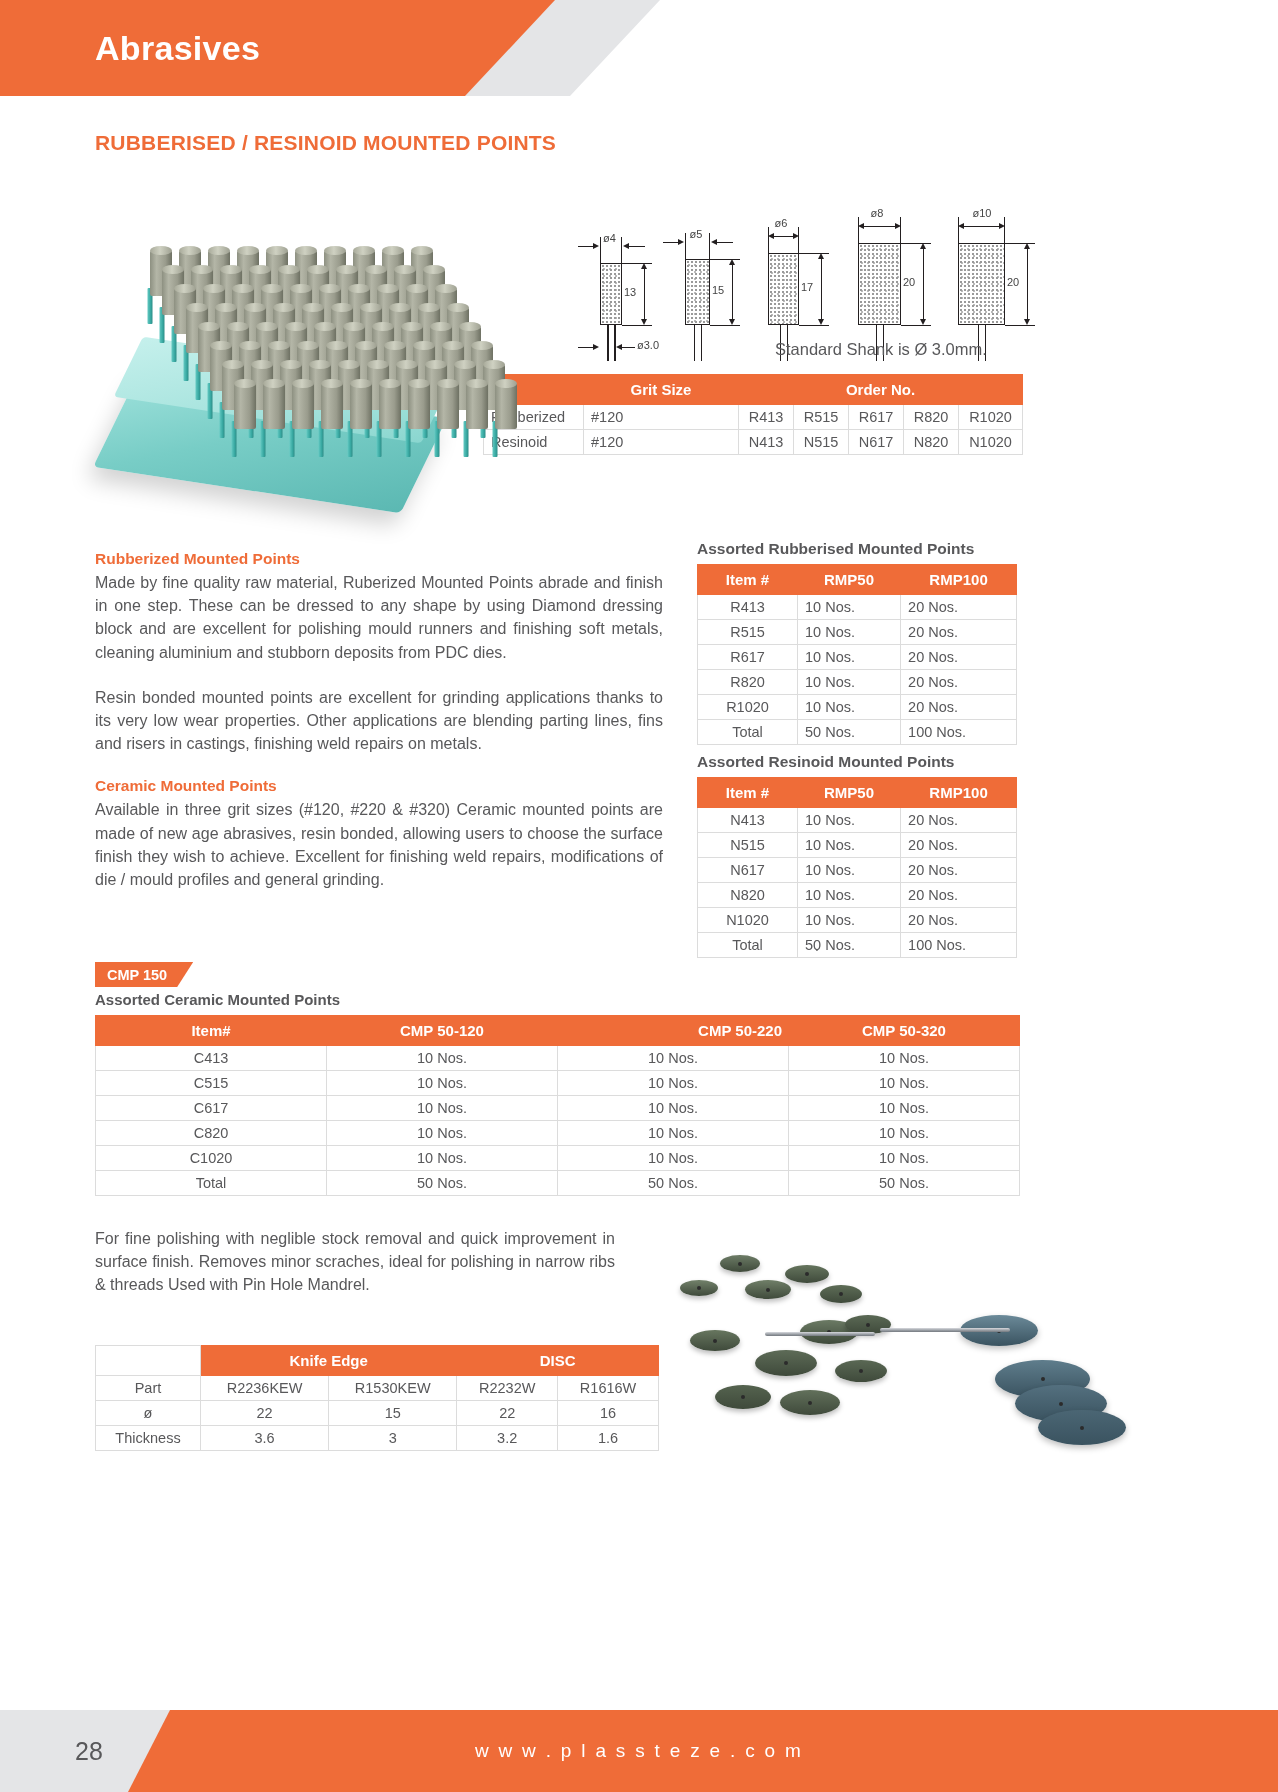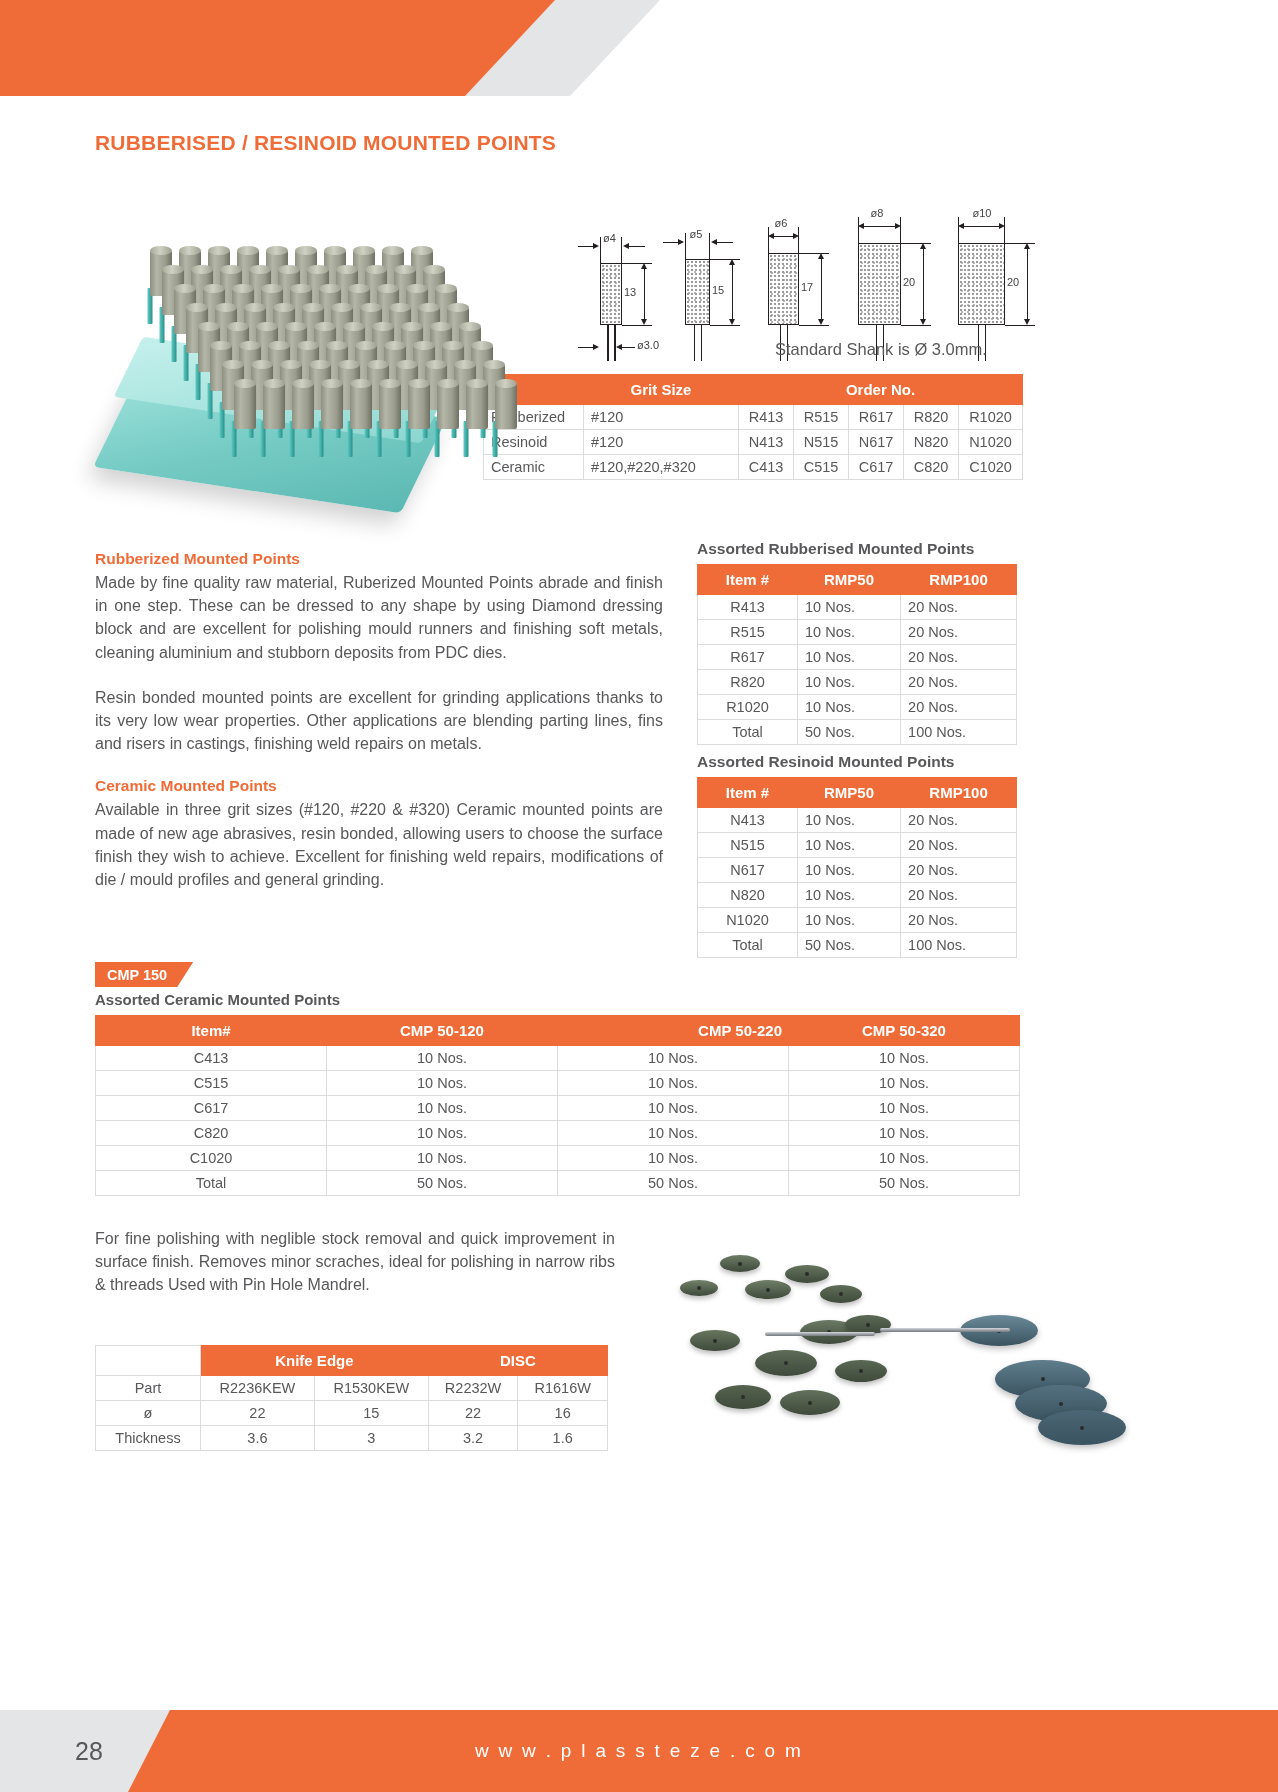--- a/index.html
+++ b/index.html
@@ -160,21 +160,21 @@
   .cmp-sub {
     position: absolute; left: 95px; top: 991px;
     font-size: 15px; font-weight: bold; color: #58585a;
   }
   .cmp-table { position: absolute; left: 95px; top: 1015px; width: 925px; }
   .cmp-table table { width: 100%; }
   .cmp-table td { height: 22px; }
 
   
   .wheels-copy { position: absolute; left: 95px; top: 1227px; width: 520px; }
-  .wheels-table { position: absolute; left: 95px; top: 1345px; width: 513px; }
+  .wheels-table { position: absolute; left: 95px; top: 1345px; width: 564px; }
   .wheels-table table { width: 100%; }
   .wheels-table td { height: 23px; }
   .wheels-table td.rowhead { text-align: center; }
 
   
   .wheels-photo { position: absolute; left: 660px; top: 1220px; width: 560px; height: 270px; }
   .disc {
     position: absolute; border-radius: 50%;
   }
   .disc::after {
@@ -209,20 +209,21 @@
     display: flex; align-items: center; justify-content: center;
     color: #ffffff; font-size: 19px; letter-spacing: 2.3px;
   }
 </style>
 </head>
 <body>
 
 <div class="header-wrap">
   <div class="header-grey"></div>
   <div class="header-orange"></div>
+  <div class="header-title">Abrasives</div>
 </div>
 
 <div class="section-title">RUBBERISED / RESINOID MOUNTED POINTS</div>
 
 <div class="product-photo">
   <div class="foam-base"></div>
   <div class="foam-top"></div>
   <div class="pin-grid" id="pin-grid">
       <div class="pin" style="left: 55px; top: 40px; z-index: 0;">
         <div class="shank"></div>
@@ -664,29 +665,20 @@
         </tr>
         <tr>
           <td class="left">Resinoid</td>
           <td class="left">#120</td>
           <td>N413</td>
           <td>N515</td>
           <td>N617</td>
           <td>N820</td>
           <td>N1020</td>
         </tr>
-        <tr>
-          <td class="left">Ceramic</td>
-          <td class="left">#120,#220,#320</td>
-          <td>C413</td>
-          <td>C515</td>
-          <td>C617</td>
-          <td>C820</td>
-          <td>C1020</td>
-        </tr>
       </tbody>
     </table>
 </div>
 
 <div class="copy-col">
   <div class="copy-h">Rubberized Mounted Points</div>
   <div class="copy-p">Made by fine quality raw material, Ruberized Mounted Points abrade and finish in one step. These can be dressed to any shape by using Diamond dressing block and are excellent for polishing mould runners and finishing soft metals, cleaning  aluminium and stubborn deposits from PDC dies.</div>
   <div class="copy-p">Resin bonded mounted points are excellent for grinding applications thanks to its very low wear properties. Other applications are blending parting lines, fins and risers in castings, finishing weld repairs on metals.</div>
   <div class="copy-h">Ceramic Mounted Points</div>
   <div class="copy-p">Available in three grit sizes (#120, #220 &amp; #320) Ceramic mounted points are made of new age abrasives, resin bonded, allowing users to choose the surface finish they wish to achieve. Excellent for finishing weld repairs, modifications of die / mould profiles and general grinding.</div>

